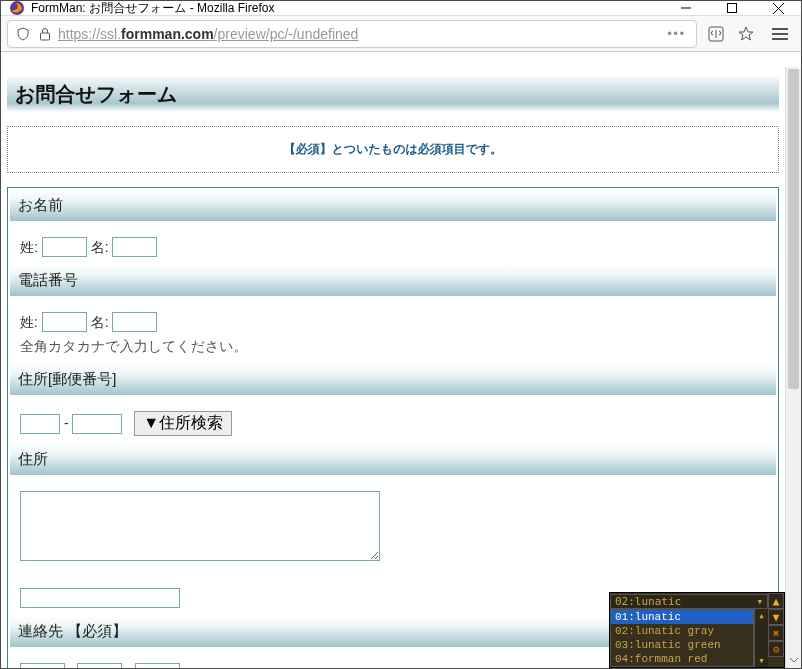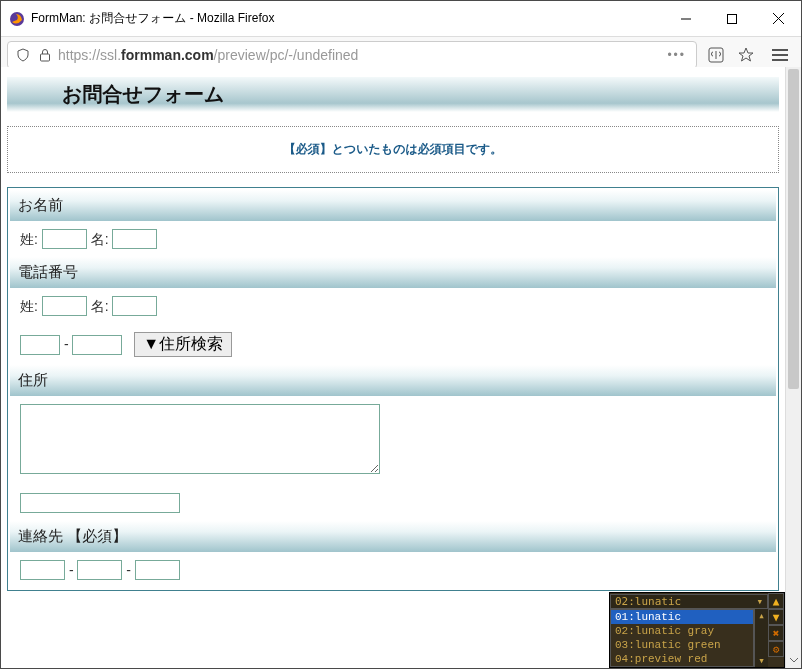--- a/index.html
+++ b/index.html
@@ -5,39 +5,39 @@
   * { box-sizing: border-box; }
   html, body { margin:0; padding:0; height:100%; }
   body {
     font-family: "Yu Gothic UI", "Meiryo UI", sans-serif;
     font-size: 12px; color:#000; background:#fff;
     width:802px; height:669px; overflow:hidden; position:relative;
     border:1px solid #4a4a4a;
   }
   
   .titlebar {
-    height:36px; background:#fff; display:flex; align-items:center;
+    height:15px; background:#fff; display:flex; align-items:center;
     border-bottom:1px solid #ddd;
   }
   .titlebar .favicon { margin:0 6px 0 8px; width:16px; height:16px; }
   .titlebar .title { flex:1; color:#000; font-size:12px; }
   .winbtn { width:46px; height:30px; display:flex; align-items:center; justify-content:center; }
   .winbtn svg { stroke:#000; stroke-width:1; fill:none; }
   
   .toolbar {
     height:36px; background:#f8f8f8; display:flex; align-items:center;
     border-bottom:1px solid #ccc; padding:0 6px;
   }
   .urlbox {
     flex:1; height:28px; border:1px solid #ccc; border-radius:4px;
     background:#fff; display:flex; align-items:center; padding:0 6px;
     margin-right:4px;
   }
   .urlbox .icon { width:18px; height:18px; display:flex; align-items:center; justify-content:center; margin-right:4px; color:#555;}
-  .urltext { flex:1; color:#999; font-size:14px; }
+  .urltext { flex:1; color:#999; font-size:14px;text-decoration:underline; }
   .urltext b { color:#333; }
   .tbtn { width:30px; height:30px; display:flex; align-items:center; justify-content:center;}
   .tbtn svg { stroke:#555; fill:none; }
   
   .viewport {
     position:absolute; top:66px; left:0; right:0; bottom:0;
     display:flex;
   }
   .content {
     flex:1; overflow:hidden; background:#fff; position:relative;
@@ -52,34 +52,34 @@
     background:#c8c8c8; border-radius:2px;
   }
   .arrowdn {
     position:absolute; left:0; right:0; bottom:0; height:16px;
     display:flex; align-items:center; justify-content:center; background:#f0f0f0;
   }
   .hdr-strip {
     background: linear-gradient(#f3f9fa, #a7c6cd 75%, #fff);
     padding:4px 8px;
   }
-  .page-title { font-size:20px; font-weight:bold; color:#111;margin-left:47px; }
+  .page-title { font-size:20px; font-weight:bold; color:#111; }
   .required-note {
     margin:14px 0; padding:14px 12px; color:#1a5a88; font-weight:bold;
     border:1px dotted #888;
     text-align:center;
   }
   .form-outer {
     border:1px solid #40808f; padding:2px;
   }
   .sec-head {
     background: linear-gradient(#fff 0%, #eaf4f6 35%, #a0c4cc 100%);
     padding:6px 8px; color:#222; font-size:15px;
   }
-  .sec-body { padding:8px 10px; color:#333; font-size:14px; }
+  .sec-body { padding:8px 10px; color:#333; font-size:14px;margin-top:8px; }
   .hint { color:#555; margin-top:6px; }
   input[type=text] {
     border:1px solid #7a9; background:#fff; height:20px;
     font-size:13px; padding:0 2px;
   }
   .w45 { width:45px; }
   .w30 { width:40px; }
   .w50 { width:50px; }
   .wtel { width:160px; }
   textarea {
@@ -193,22 +193,24 @@
         <span>名:</span>
         <input type="text" class="w45" style="">
       </div>
 
       <div class="sec-head">電話番号</div>
       <div class="sec-body">
         <span>姓:</span>
         <input type="text" class="w45" style="">
         <span>名:</span>
         <input type="text" class="w45" style="">
-      </div>
-
+        <div class="hint">全角カタカナで入力してください。</div>
+      </div>
+
+      <div class="sec-head">住所[郵便番号]</div>
       <div class="sec-body">
         <input type="text" class="w30" style="">
         <span>-</span>
         <input type="text" class="w50" style="">
         &nbsp;
         <button class="btn">▼住所検索</button>
       </div>
 
       <div class="sec-head">住所</div>
       <div class="sec-body">
@@ -247,21 +249,21 @@
       <span>02:lunatic</span>
       <span style="float:right;">▾</span>
     </div>
     <div class="dev-btn">▲</div>
   </div>
   <div style="display:flex;">
     <div class="dev-list" style="flex:1;">
       <div class="dev-item sel">01:lunatic</div>
       <div class="dev-item">02:lunatic gray</div>
       <div class="dev-item">03:lunatic green</div>
-      <div class="dev-item">04:preview red</div>
+      <div class="dev-item">04:formman red</div>
     </div>
     <div class="dev-scroll">
       <span style="color:#c9a449;">▴</span>
       <span style="color:#c9a449;">▾</span>
     </div>
     <div style="width:16px;display:flex;flex-direction:column;">
       <div class="dev-btn">▼</div>
       <div class="dev-btn" style="color:#d06a00;">✖</div>
       <div class="dev-btn" style="color:#d06a00;">⚙</div>
     </div>

